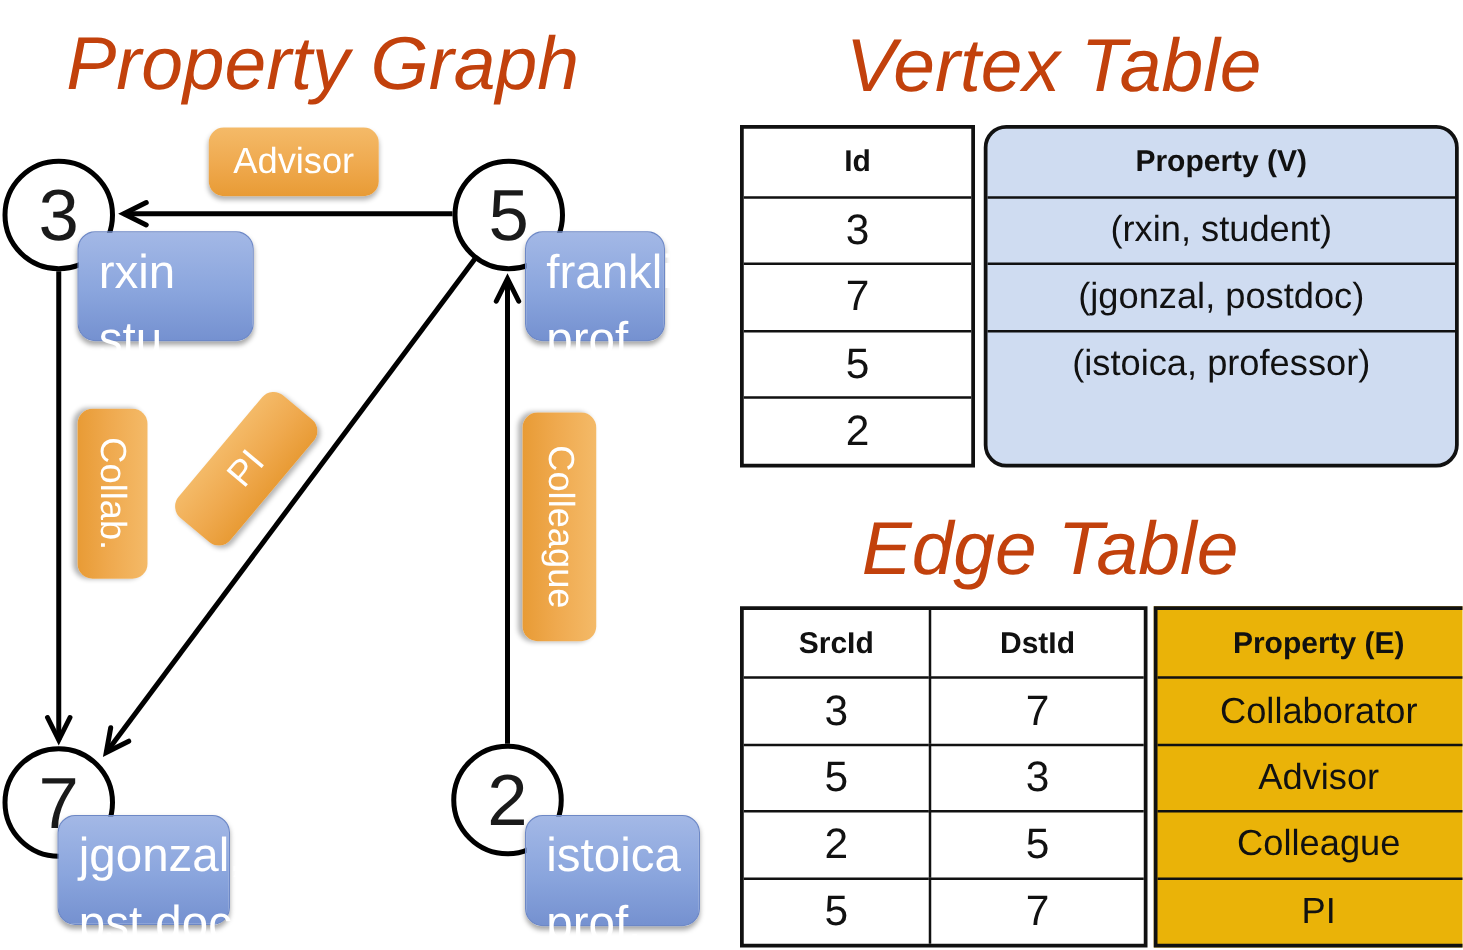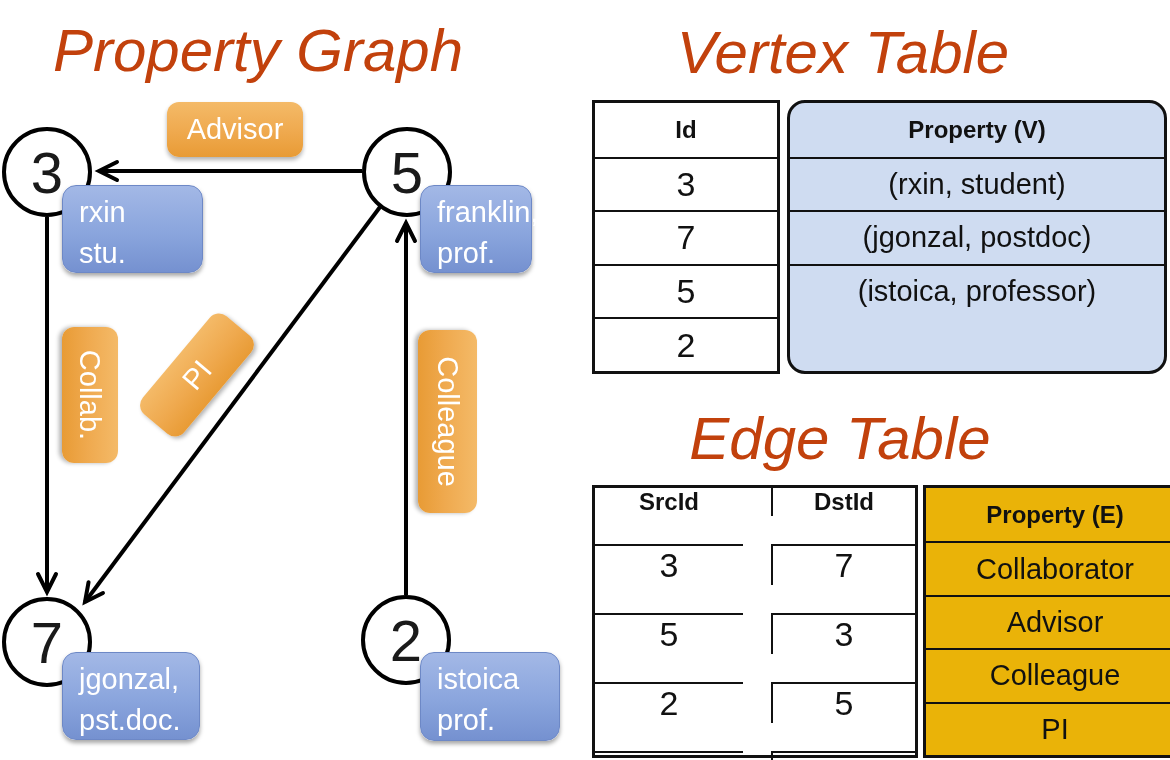--- a/index.html
+++ b/index.html
@@ -12,40 +12,40 @@
   
   .edges-svg{position:absolute;left:0;top:0;z-index:1;}
 
   .node{position:absolute;width:82px;height:82px;border:4px solid #000;
         border-radius:50%;background:#fff;display:flex;align-items:center;
         justify-content:center;font-size:58px;color:#1a1a1a;z-index:2;}
 
   .vbox{position:absolute;border-radius:14px;box-sizing:border-box;
         background:linear-gradient(180deg,#a3b8e6 0%,#8aa5dd 55%,#7591d0 100%);
         border:1px solid #6d88c6;box-shadow:0 3px 4px rgba(0,0,0,.35);
-        color:#fff;font-size:29px;line-height:1.42;padding:6px 0 12px 16px;z-index:3;}
+        color:#fff;font-size:38px;line-height:1.42;padding:6px 0 12px 16px;z-index:3;}
 
   .ebox{position:absolute;border-radius:12px;box-sizing:border-box;
         background:linear-gradient(180deg,#f4ba68 0%,#efa94e 55%,#e89b35 100%);
         box-shadow:0 3px 4px rgba(0,0,0,.3);color:#fff;font-size:29px;
         display:flex;align-items:center;justify-content:center;z-index:3;}
 
   
   .tbl{position:absolute;border:3px solid #111;box-sizing:border-box;
        display:grid;z-index:2;}
   .cell{display:flex;align-items:center;justify-content:center;
         border-top:2px solid #111;box-sizing:border-box;}
   .cell.no-top{border-top:none;}
   .cell.hdr{font-weight:bold;font-size:24px;}
   .cell.num{font-size:34px;}
   .cell.txt{font-size:29px;white-space:nowrap;}
   .vt-id  {left:592px;top:100px;width:188px;height:274px;grid-template-rows:repeat(5,1fr);background:#fff;}
   .vt-prop{left:787px;top:100px;width:380px;height:274px;grid-template-rows:repeat(5,1fr);background:#cfdcf1;border-radius:18px;}
   .et-ids {left:592px;top:485px;width:326px;height:273px;
-           grid-template-columns:148px 1fr;grid-template-rows:repeat(5,1fr);background:#fff;gap:28px;}
+           grid-template-columns:148px 1fr;grid-template-rows:repeat(5,1fr);background:#fff;}
   .et-ids .right{border-left:2px solid #111;}
   .et-prop{left:923px;top:485px;width:264px;height:273px;grid-template-rows:repeat(5,1fr);background:#eab308;}
 </style>
 </head>
 <body>
 
 <div class="title" style="left:258px;top:16px;">Property Graph</div>
 <div class="title" style="left:843px;top:18px;">Vertex Table</div>
 <div class="title" style="left:840px;top:404px;">Edge Table</div>
 
@@ -75,21 +75,21 @@
 </div>
 
 <div class="vbox" style="left:62px;top:185px;width:141px;height:88px;">
   <div>rxin</div>
   <div>stu.</div>
 </div>
 <div class="vbox" style="left:420px;top:185px;width:112px;height:88px;">
   <div>franklin,</div>
   <div>prof.</div>
 </div>
-<div class="vbox" style="left:62px;top:652px;width:138px;height:88px;">
+<div class="vbox" style="left:46px;top:652px;width:138px;height:88px;">
   <div>jgonzal,</div>
   <div>pst.doc.</div>
 </div>
 <div class="vbox" style="left:420px;top:652px;width:140px;height:89px;">
   <div>istoica</div>
   <div>prof.</div>
 </div>
 
 <div class="ebox" style="left:167px;top:102px;width:136px;height:55px;">
   <span>Advisor</span>

